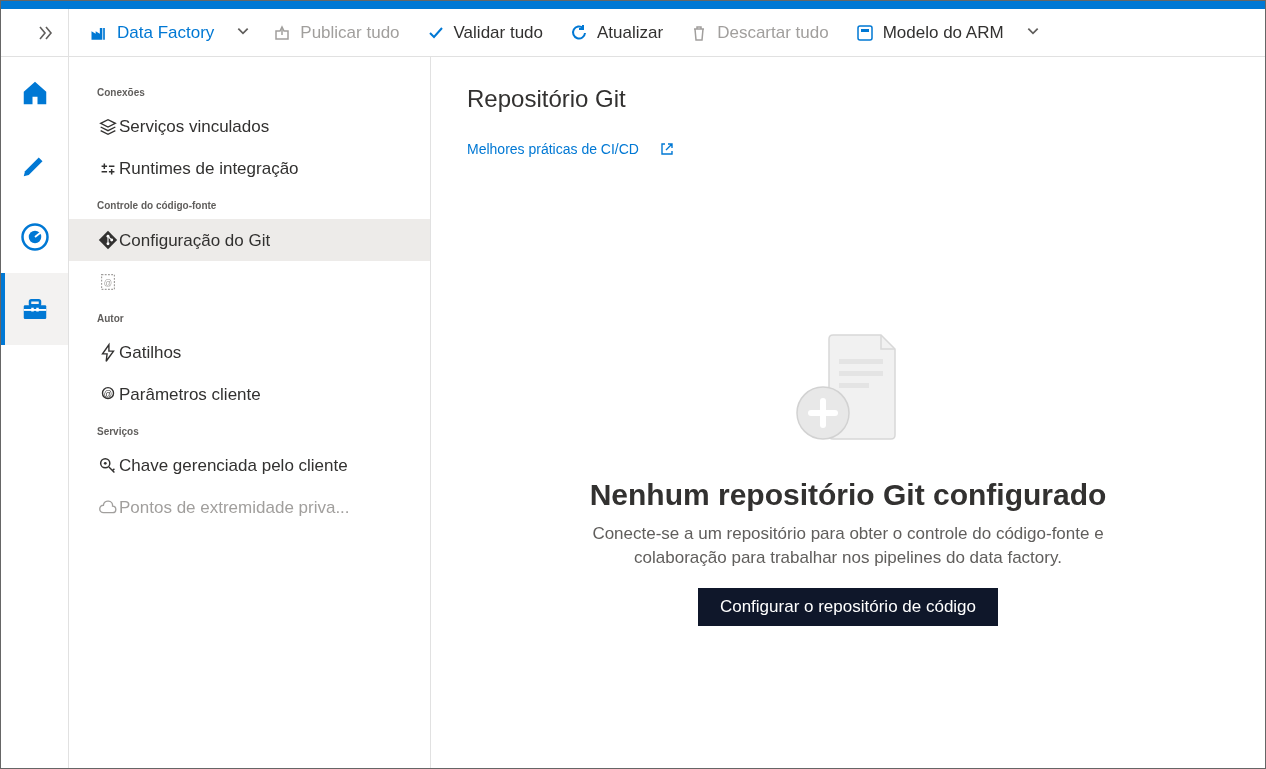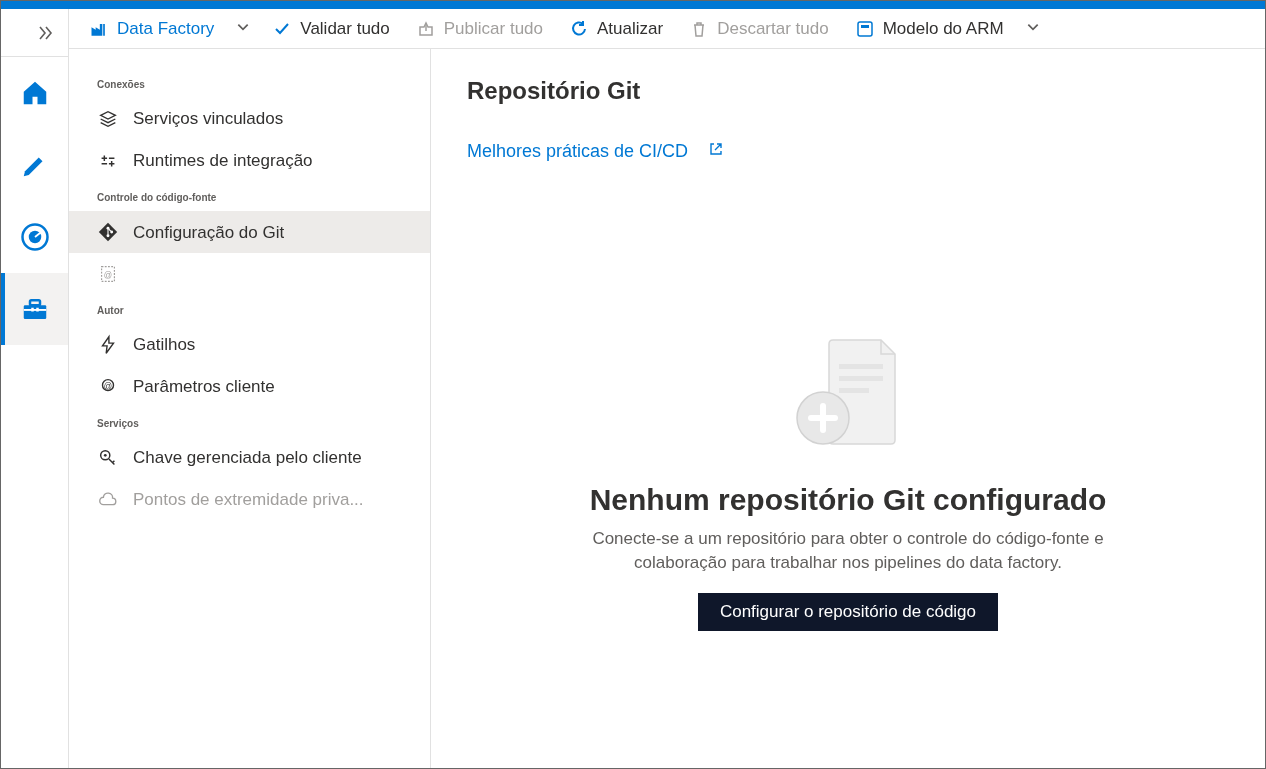--- a/index.html
+++ b/index.html
@@ -59,21 +59,21 @@
   width: 4px;
   background: #0078d4;
 }
 .rail-item svg { width: 30px; height: 30px; }
 .main-col {
   flex: 1;
   display: flex;
   flex-direction: column;
 }
 .toolbar {
-  height: 40px;
+  height: 48px;
   display: flex;
   align-items: center;
   border-bottom: 1px solid #e1e1e1;
   padding: 0 10px;
   gap: 6px;
 }
 .tb-item {
   display: flex;
   align-items: center;
   gap: 8px;
@@ -102,21 +102,20 @@
 }
 .section-title {
   font-size: 10px;
   font-weight: 600;
   color: #605e5c;
   padding: 10px 28px 8px 28px;
 }
 .nav-item {
   display: flex;
   align-items: center;
-  gap: 14px;
   padding: 10px 28px;
   font-size: 17px;
   cursor: pointer;
 }
 .nav-item.selected {
   background: #edebe9;
   align-items: flex-end;
 }
 .nav-item.disabled {
   color: #a19f9d;
@@ -125,27 +124,27 @@
 .nav-item svg { width: 22px; height: 22px; flex-shrink: 0; }
 .nav-item span { white-space: nowrap; overflow: hidden; text-overflow: ellipsis; }
 .content-main {
   flex: 1;
   padding: 28px 36px;
   display: flex;
   flex-direction: column;
 }
 .page-title {
   font-size: 24px;
-  font-weight: 700;
-  margin-bottom: 36px;
+  font-weight: 400;
+  margin-bottom: 28px;
 }
 .link-row a {
   color: #0078d4;
   text-decoration: none;
-  font-size: 18px;
+  font-size: 14px;
   display: inline-flex;
   gap: 20px;
 }
 .link-row svg { width: 16px; height: 16px; }
 .empty-state {
   margin-top: 160px;
   display: flex;
   flex-direction: column;
   align-items: center;
   text-align: center;
@@ -218,32 +217,32 @@
         <svg viewBox="0 0 24 24">
             <path d="M3 20 V10 L8 13 V10 L13 13 V6 H16 V20 Z M17 6 H19 V20 H17 Z" fill="#0078d4"></path>
           </svg>
         <span>Data Factory</span>
       </div>
       <div class="tb-caret">
         <svg viewBox="0 0 12 12">
             <path d="M2 4 L6 8 L10 4" stroke="#605e5c" stroke-width="1.5" fill="none"></path>
           </svg>
       </div>
-      <div class="tb-item">
-        <svg viewBox="0 0 20 20">
-            <path d="M4 10 L8 14 L16 5" stroke="#0078d4" stroke-width="2" fill="none"></path>
-          </svg>
-        <span>Validar tudo</span>
-      </div>
       <div class="tb-item disabled">
         <svg viewBox="0 0 20 20">
             <path d="M4 16 V8 H8 L10 4 L12 8 H16 V16 Z" fill="none" stroke="#a19f9d" stroke-width="1.5"></path>
             <path d="M10 4 V12" stroke="#a19f9d" stroke-width="1.5"></path>
           </svg>
         <span>Publicar tudo</span>
+      </div>
+      <div class="tb-item">
+        <svg viewBox="0 0 20 20">
+            <path d="M4 10 L8 14 L16 5" stroke="#0078d4" stroke-width="2" fill="none"></path>
+          </svg>
+        <span>Validar tudo</span>
       </div>
       <div class="tb-item">
         <svg viewBox="0 0 20 20">
             <path d="M16 10 A6 6 0 1 1 14 5" stroke="#0078d4" stroke-width="2" fill="none"></path>
             <path d="M14 2 L14 6 L10 6" stroke="#0078d4" stroke-width="2" fill="none"></path>
           </svg>
         <span>Atualizar</span>
       </div>
       <div class="tb-item disabled">
         <svg viewBox="0 0 20 20">

